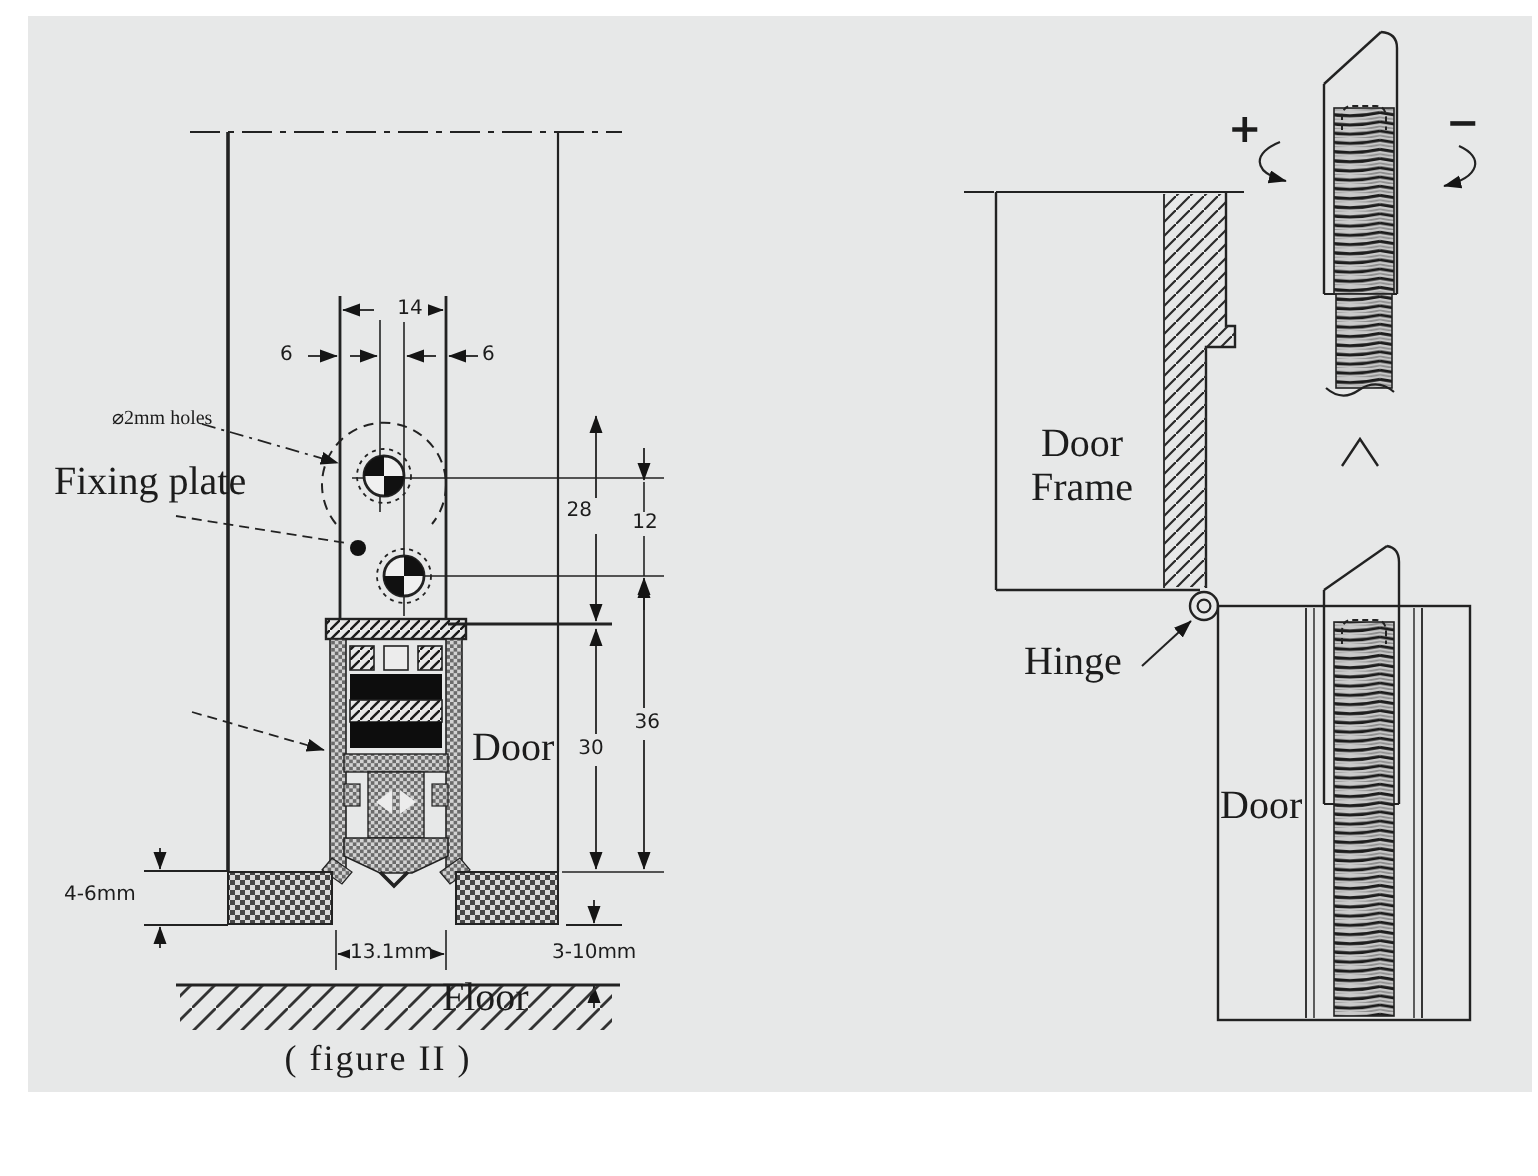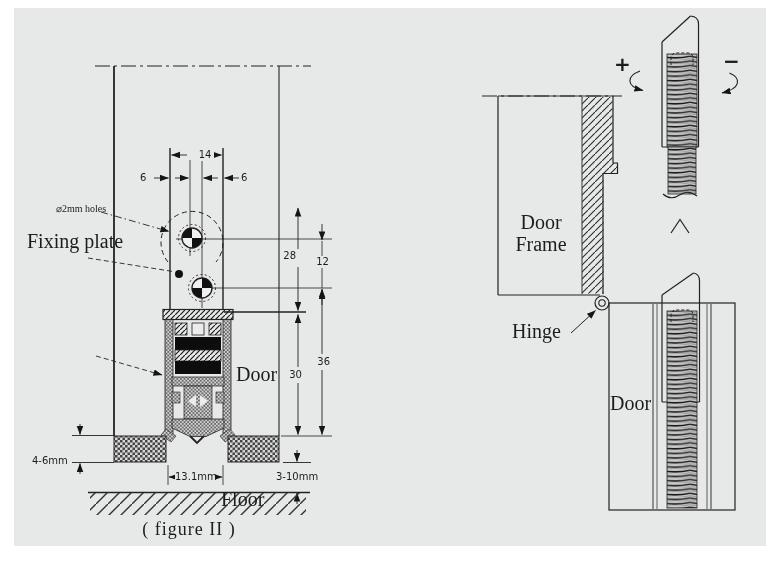--- a/index.html
+++ b/index.html
@@ -228,21 +228,21 @@
   <div class="lbl serif" style="left:27px;top:230px;">Fixing plate</div>
   <div class="lbl serif" style="left:236px;top:363px;">Door</div>
 
   <div class="lbl dim mask ctr" style="left:184px;top:149px;width:18px;margin-left:12px;">14</div>
   <div class="lbl dim" style="left:140px;top:172px;">6</div>
   <div class="lbl dim" style="left:241px;top:172px;">6</div>
   <div class="lbl dim mask rt" style="left:281px;top:250px;width:15px;">28</div>
   <div class="lbl dim mask ctr" style="left:315px;top:256px;width:15px;">12</div>
   <div class="lbl dim mask ctr" style="left:314px;top:356px;width:16px;text-align:right;">36</div>
   <div class="lbl dim mask ctr" style="left:288px;top:369px;width:15px;">30</div>
-  <div class="lbl dim" style="left:32px;top:442px;margin-top:13px;">4-6mm</div>
+  <div class="lbl dim" style="left:32px;top:442px;">4-6mm</div>
   <div class="lbl dim mask ctr" style="left:175px;top:471px;width:40px;">13.1mm</div>
   <div class="lbl dim mask ctr" style="left:276px;top:471px;width:42px;">3-10mm</div>
   <div class="lbl serif" style="left:221px;top:488px;">Floor</div>
   <div class="lbl serif cap ctr" style="left:135px;top:520px;width:108px;">( figure II )</div>
 
   <div class="lbl serif ctr" style="left:503px;top:211px;width:76px;">
     <div>Door</div>
     <div>Frame</div>
   </div>
   <div class="lbl serif" style="left:512px;top:320px;">Hinge</div>

